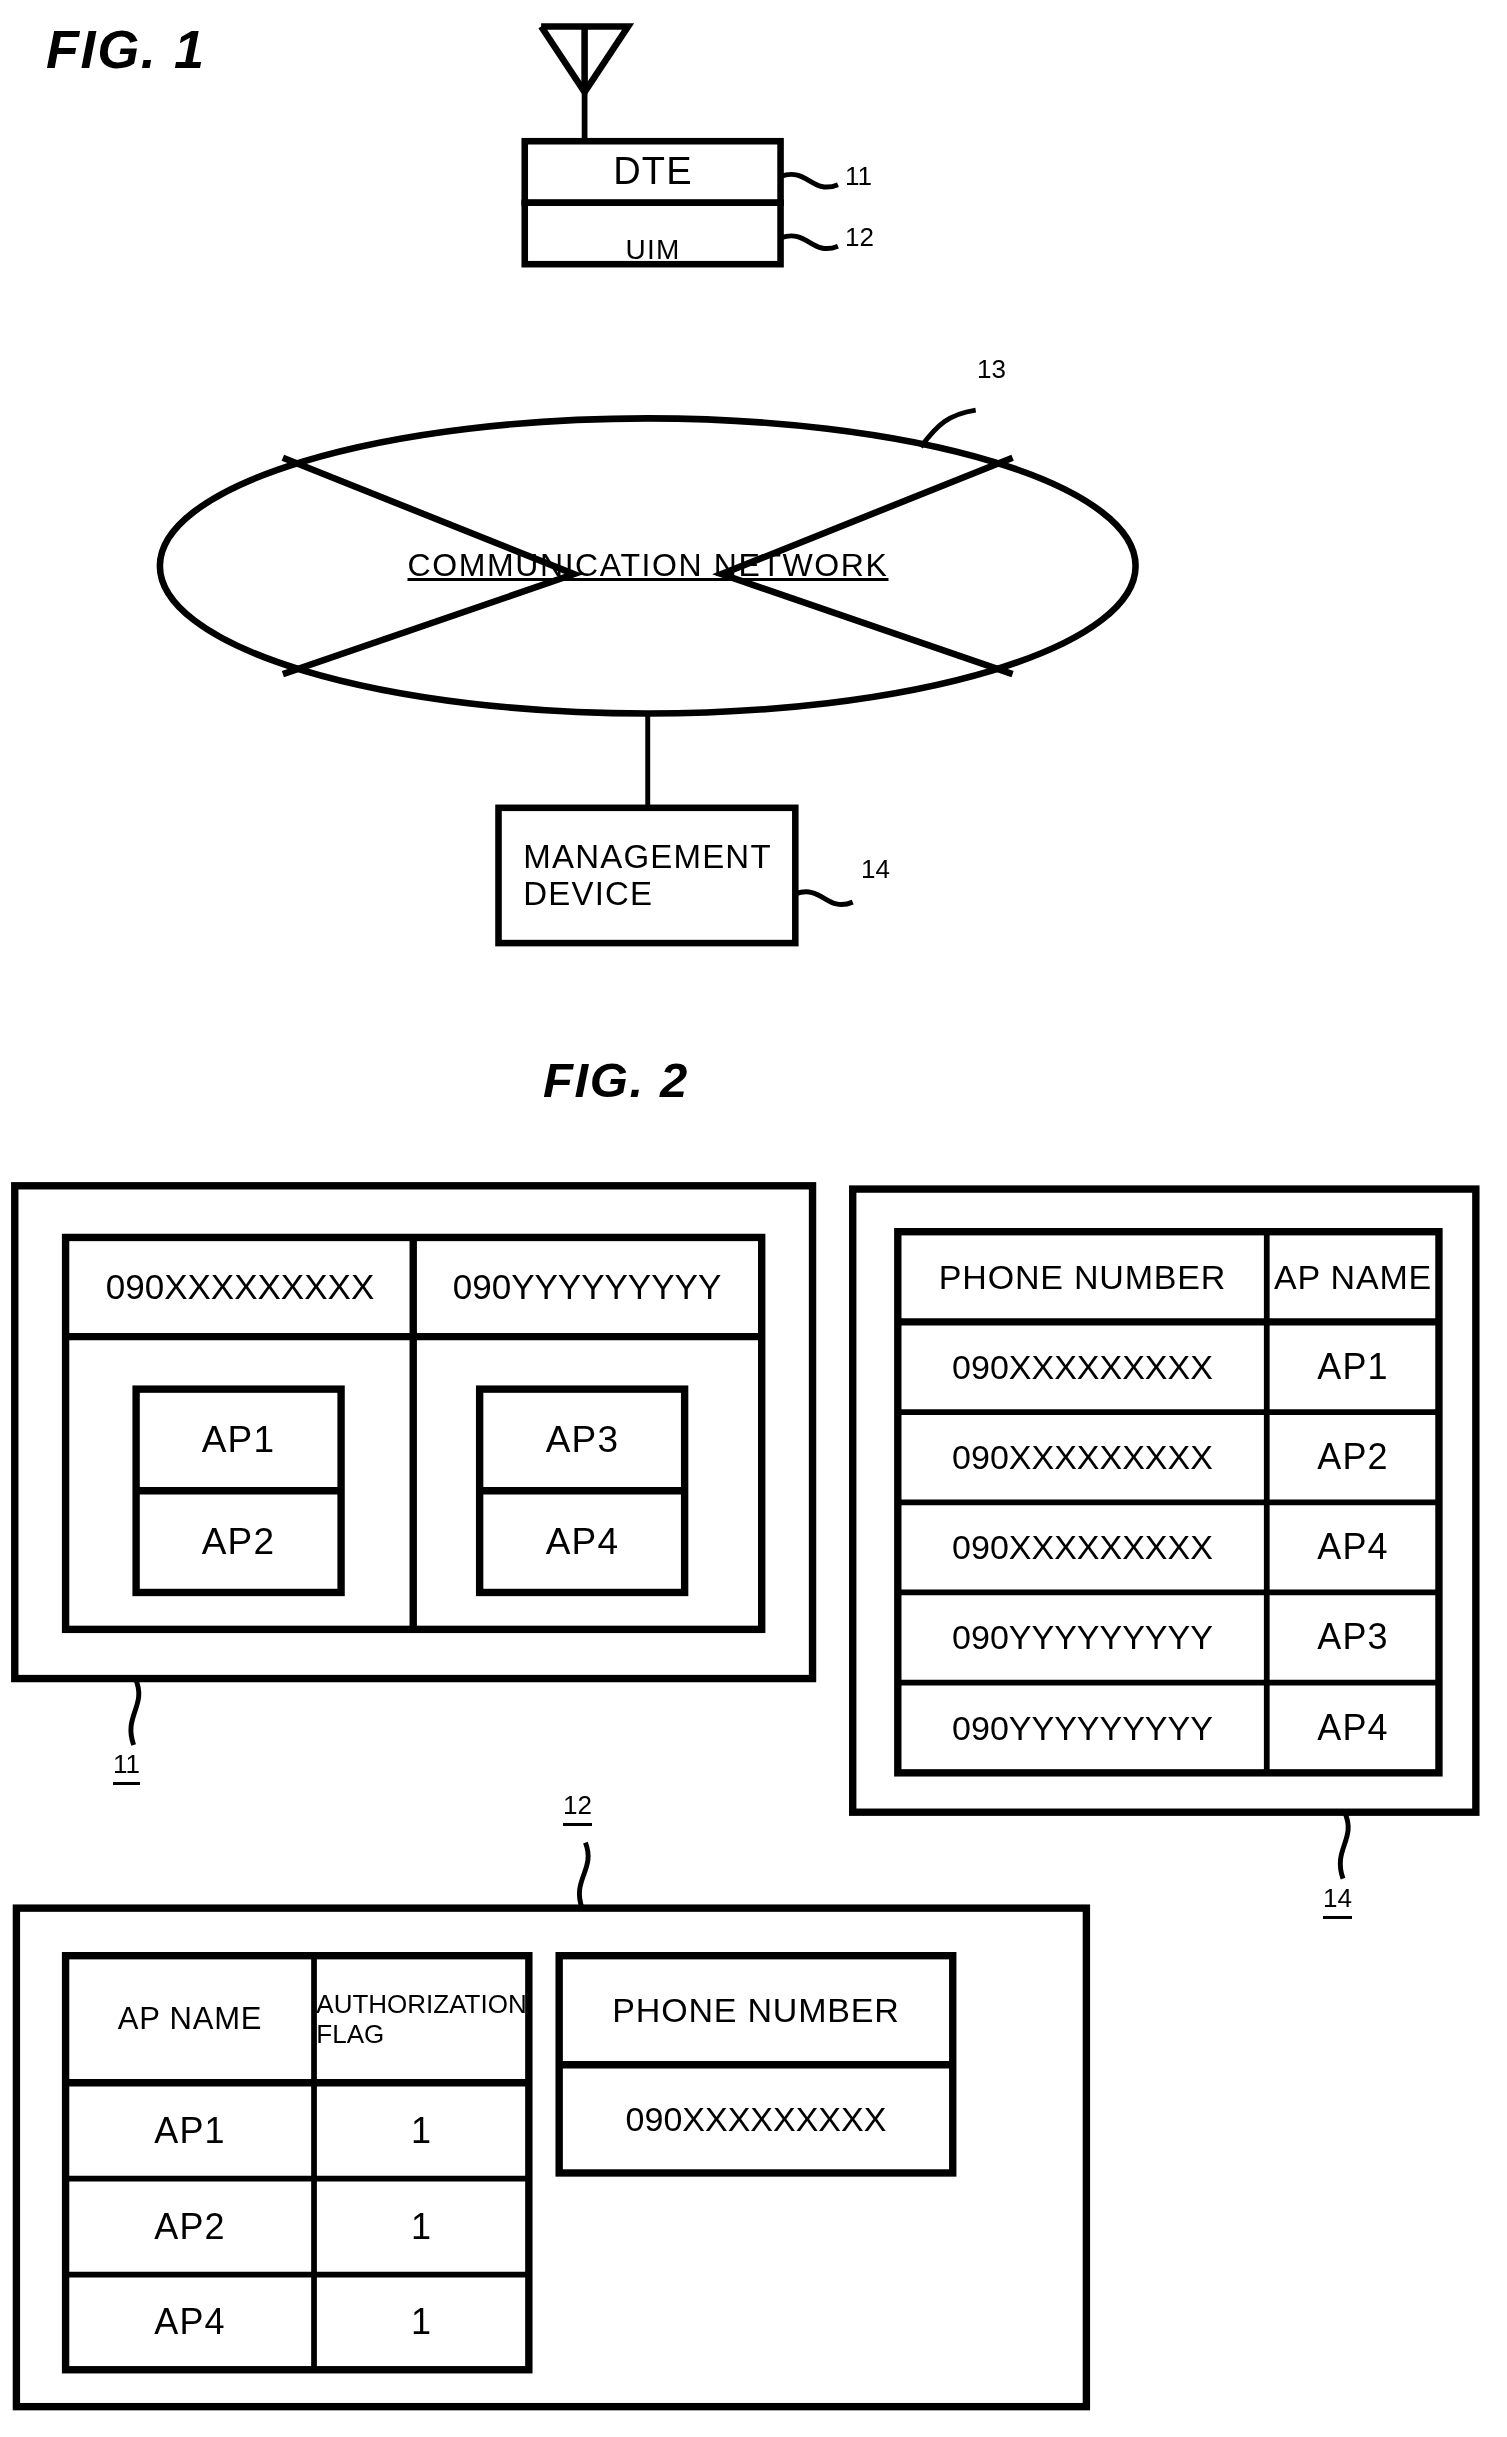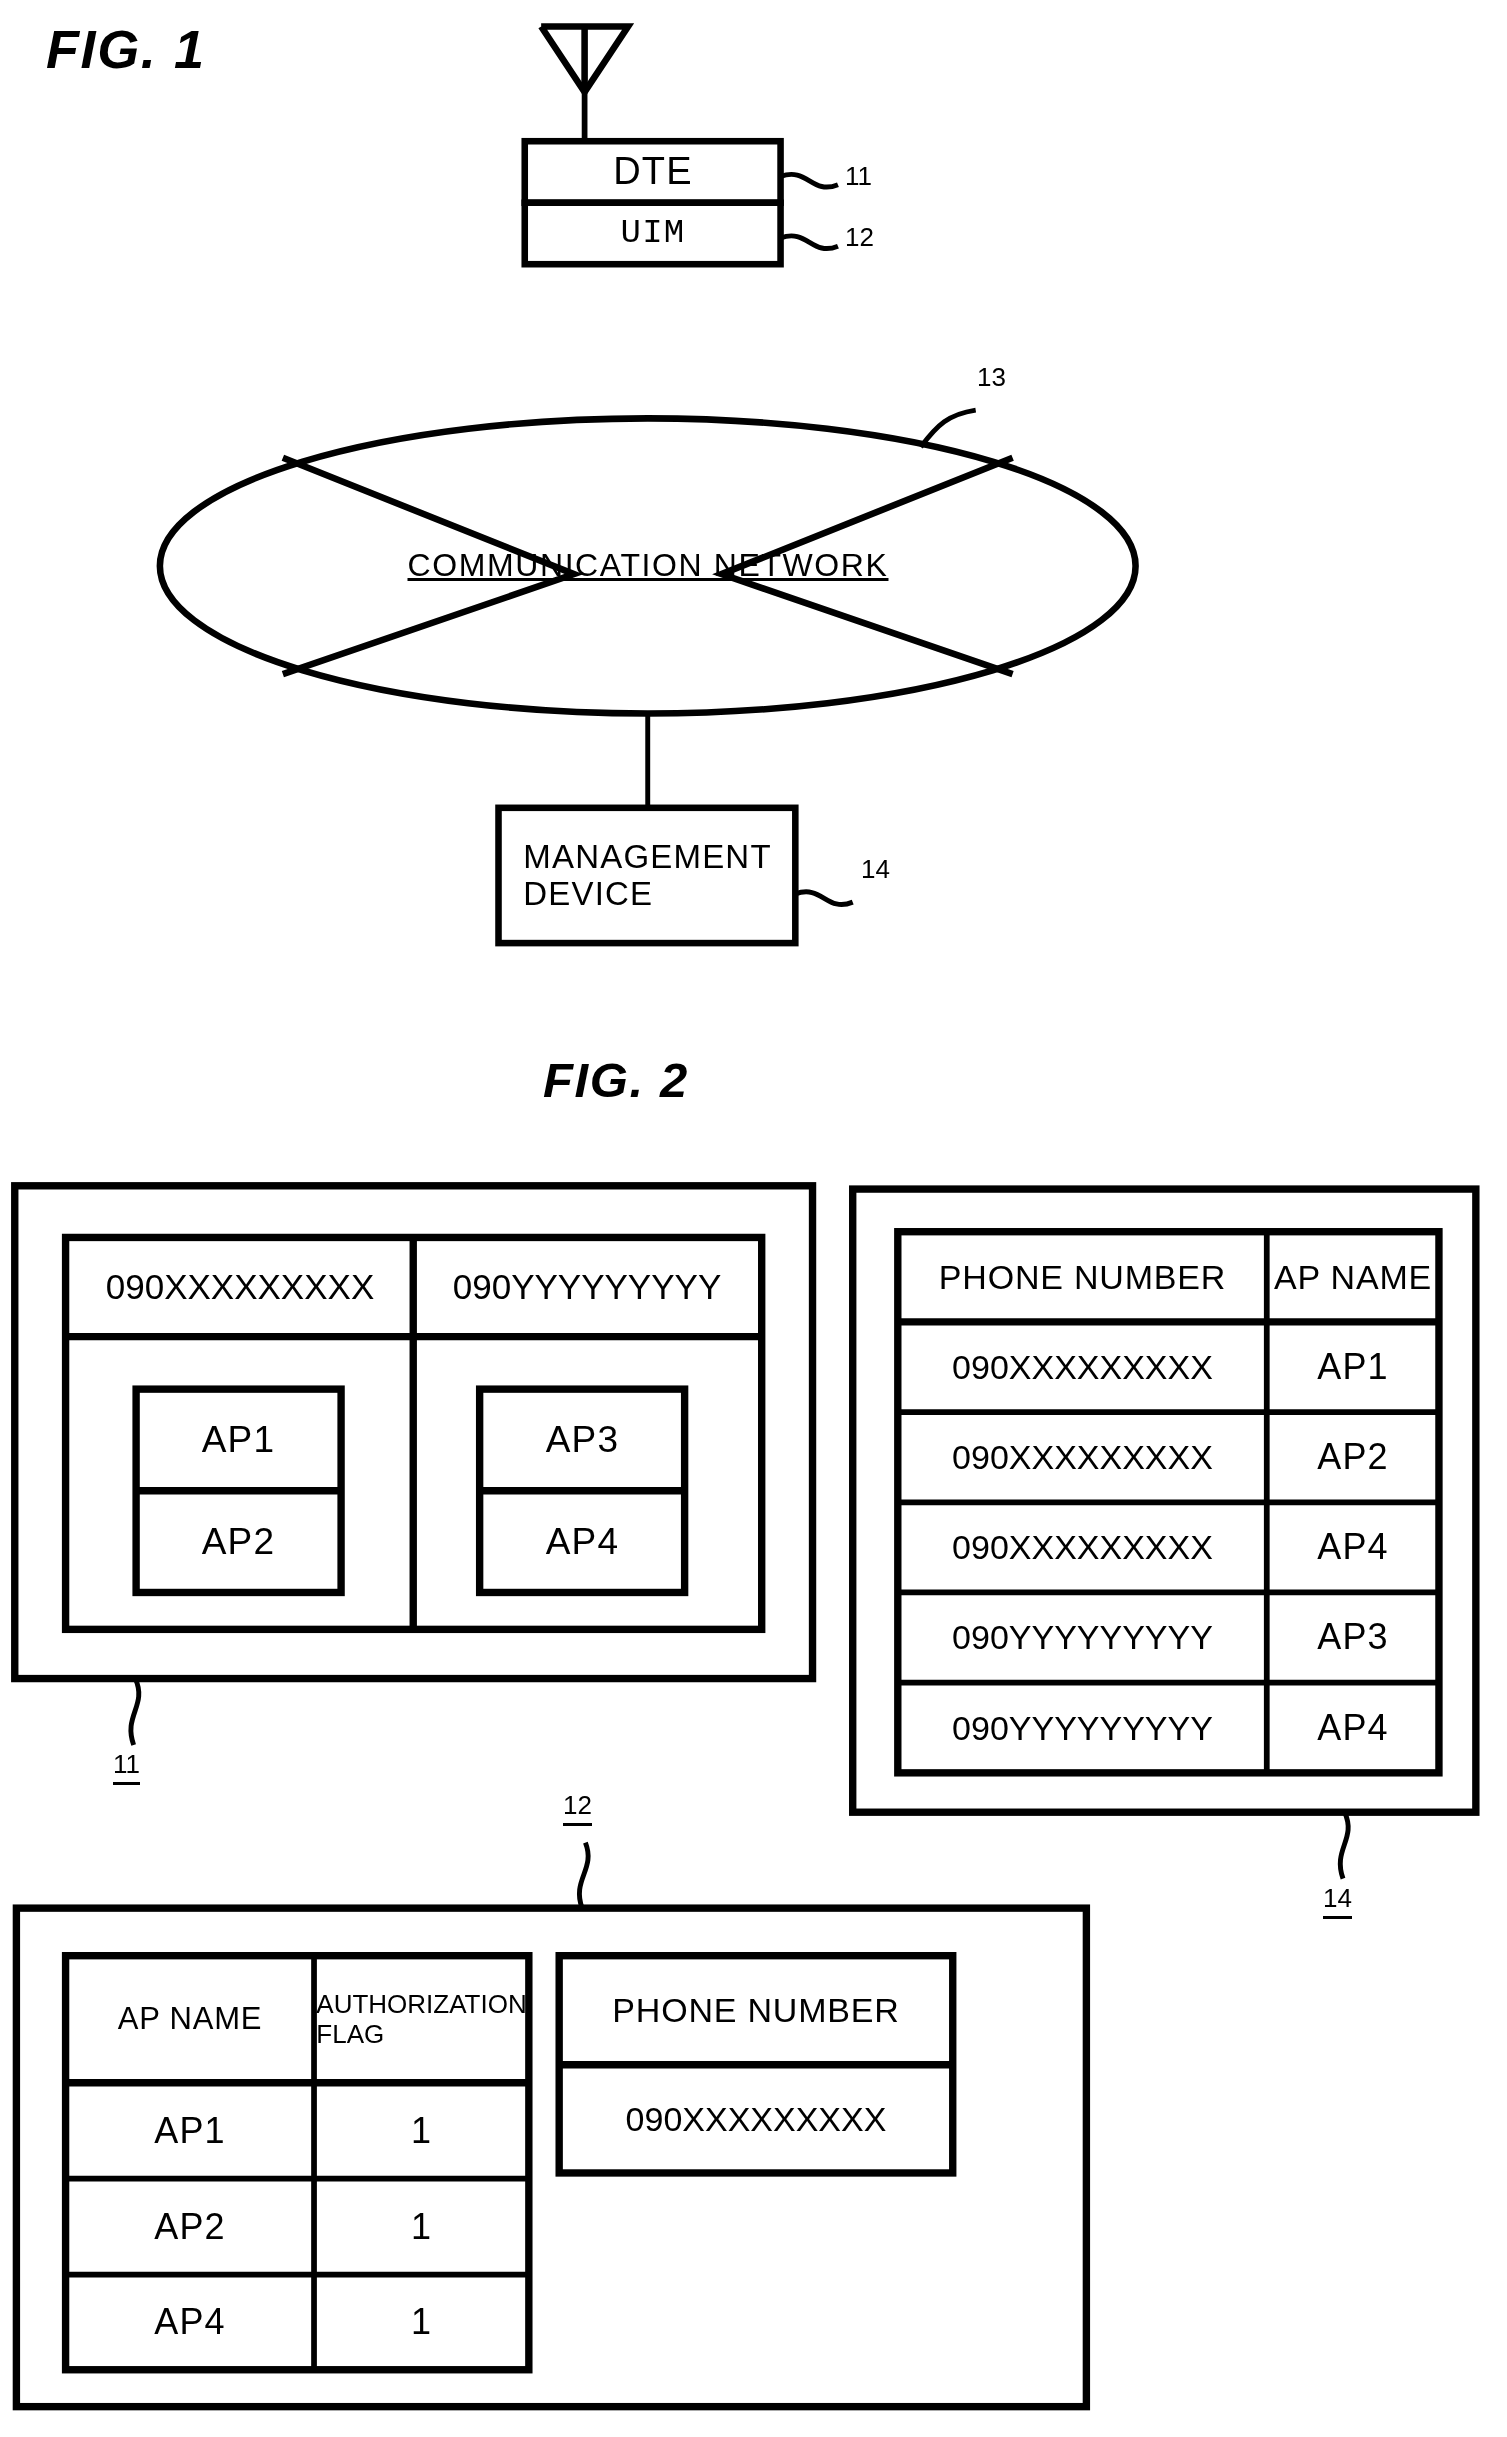--- a/index.html
+++ b/index.html
@@ -152,28 +152,28 @@
 
       <rect x="682" y="2385" width="480" height="265" stroke-width="9"></rect>
       <line x1="682" y1="2518" x2="1162" y2="2518" stroke-width="9"></line>
 
     </g>
   </svg>
 
   <div class="fig-title" id="fig1-title">FIG. 1</div>
 
   <div class="lbl" style="left:525px; top:141px; width:256px; height:61px; font-size:38px;">DTE</div>
-  <div class="lbl" style="left:525px; top:203px; width:256px; height:61px; font-size:34px;font-family:Liberation Mono, monospace;">UIM</div>
+  <div class="lbl" style="left:525px; top:219px; width:256px; height:61px; font-size:28px;">UIM</div>
   <div class="lbl mono-wide" style="left:320px; top:541px; width:656px; height:49px; font-size:32px; letter-spacing:1.6px;">COMMUNICATION NETWORK</div>
   <div class="lbl" style="left:499px; top:808px; width:297px; height:135px; font-size:33px;">MANAGEMENT
 DEVICE</div>
 
   <div class="ref" style="left:845px; top:161px;">11</div>
   <div class="ref" style="left:845px; top:222px;">12</div>
-  <div class="ref" style="left:977px; top:354px;margin-top:8px;">13</div>
+  <div class="ref" style="left:977px; top:354px;">13</div>
   <div class="ref" style="left:861px; top:854px;">14</div>
 
   <div class="fig-title" id="fig2-title">FIG. 2</div>
 
   <div class="lbl" style="left:66px; top:1237px; width:348px; height:99px; font-size:35px; letter-spacing:0px;">090XXXXXXXXX</div>
   <div class="lbl" style="left:413px; top:1237px; width:348px; height:99px; font-size:35px; letter-spacing:0px;">090YYYYYYYYY</div>
 
   <div class="lbl" style="left:136px; top:1389px; width:205px; height:102px; font-size:37px;">AP1</div>
   <div class="lbl" style="left:136px; top:1491px; width:205px; height:102px; font-size:37px;">AP2</div>
   <div class="lbl" style="left:480px; top:1389px; width:205px; height:102px; font-size:37px;">AP3</div>

